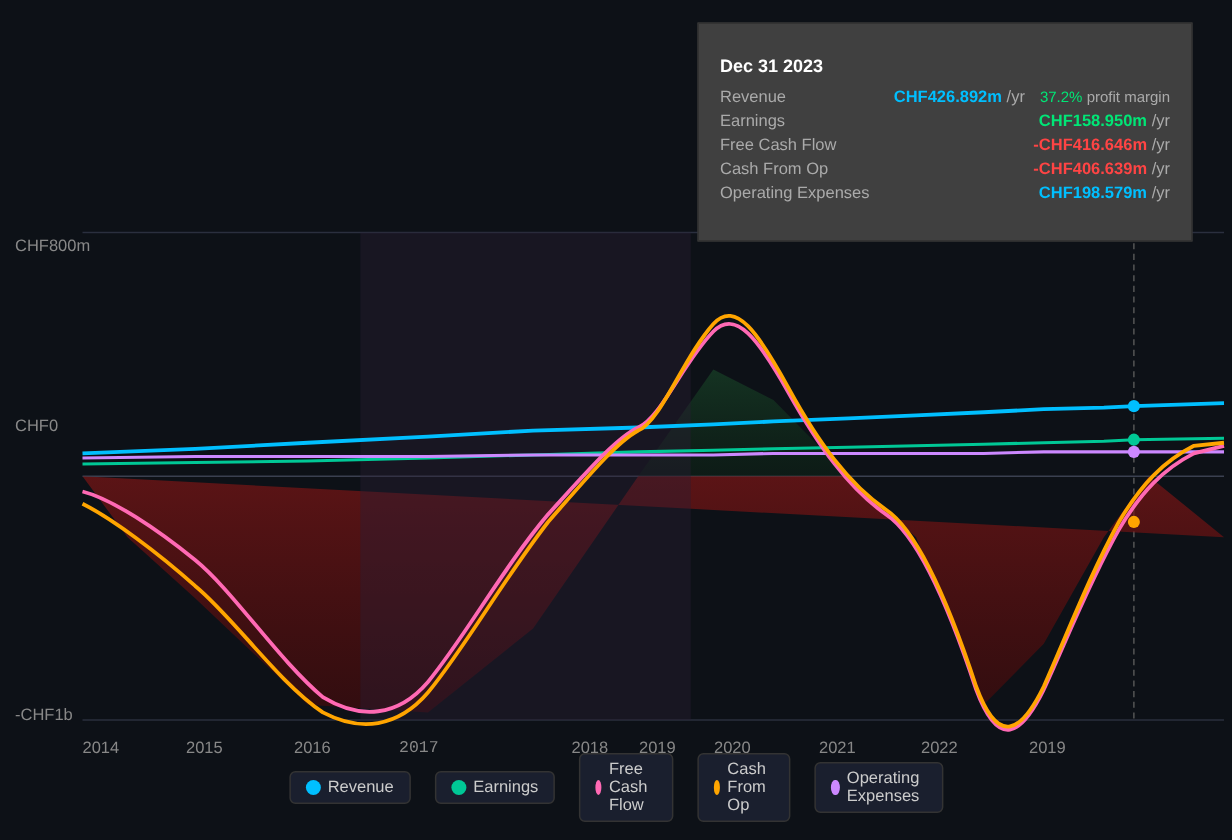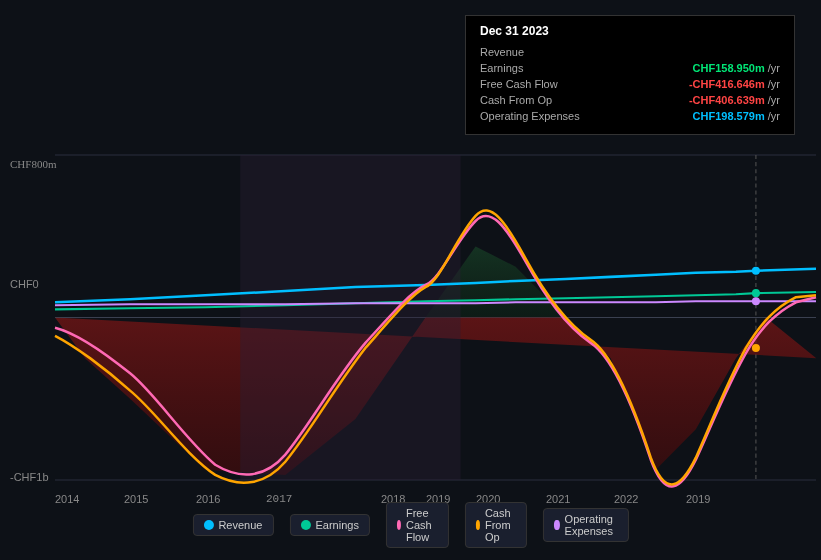--- a/index.html
+++ b/index.html
@@ -18,23 +18,23 @@
       height: 560px;
       position: relative;
       background: #0d1117;
     }
 
     
     .tooltip {
       position: absolute;
       top: 15px;
       left: 465px;
-      background: #000000;
+      background: #404040;
       border: 1px solid #333;
-      padding: 8px 14px;
+      padding: 21px 14px;
       width: 330px;
       z-index: 10;
     }
     .tooltip-date {
       font-size: 12px;
       color: #fff;
       font-weight: bold;
       margin-bottom: 8px;
     }
     .tooltip-row {
@@ -128,40 +128,44 @@
   </style>
 </head>
 <body>
 
 <div class="chart-container">
 
   <div class="tooltip">
     <div class="tooltip-date">Dec 31 2023</div>
     <div class="tooltip-row">
       <span class="tooltip-label">Revenue</span>
+      <span style="display:flex;align-items:center;gap:6px;">
+        <span class="tooltip-value" style="color:#00bfff;">CHF426.892m <span style="color:#aaa;font-weight:normal">/yr</span></span>
+        <span class="tooltip-margin"><span>37.2%</span> profit margin</span>
+      </span>
     </div>
     <div class="tooltip-row">
       <span class="tooltip-label">Earnings</span>
       <span class="tooltip-value green">CHF158.950m <span style="color:#aaa;font-weight:normal">/yr</span></span>
     </div>
     <div class="tooltip-row">
       <span class="tooltip-label">Free Cash Flow</span>
       <span class="tooltip-value red">-CHF416.646m <span style="color:#aaa;font-weight:normal">/yr</span></span>
     </div>
     <div class="tooltip-row">
       <span class="tooltip-label">Cash From Op</span>
       <span class="tooltip-value red">-CHF406.639m <span style="color:#aaa;font-weight:normal">/yr</span></span>
     </div>
     <div class="tooltip-row">
       <span class="tooltip-label">Operating Expenses</span>
       <span class="tooltip-value" style="color:#00bfff;">CHF198.579m <span style="color:#aaa;font-weight:normal">/yr</span></span>
     </div>
   </div>
 
-  <span class="y-label" style="top: 158px; font-family: Liberation Serif, serif;">CHF800m</span>
+  <span class="y-label" style="top: 158px;">CHF800m</span>
   <span class="y-label" style="top: 278px;">CHF0</span>
   <span class="y-label" style="top: 455px; margin-top: 16px;">-CHF1b</span>
 
   <div class="chart-area">
     <svg class="chart-svg" viewBox="0 0 760 320" preserveAspectRatio="none">
       <defs>
 
         <linearGradient id="orangeFillGrad" x1="0" y1="0" x2="0" y2="1">
           <stop offset="0%" stop-color="#8B1A1A" stop-opacity="0.8"></stop>
           <stop offset="100%" stop-color="#4a0a0a" stop-opacity="0.6"></stop>

